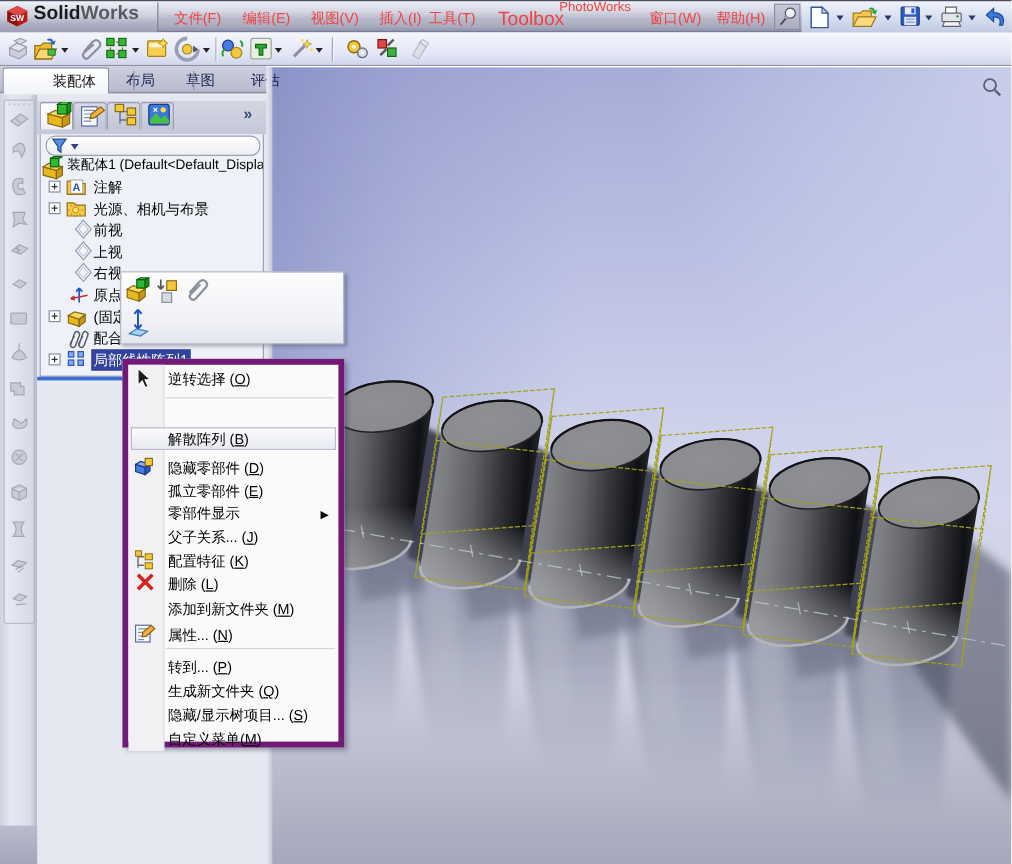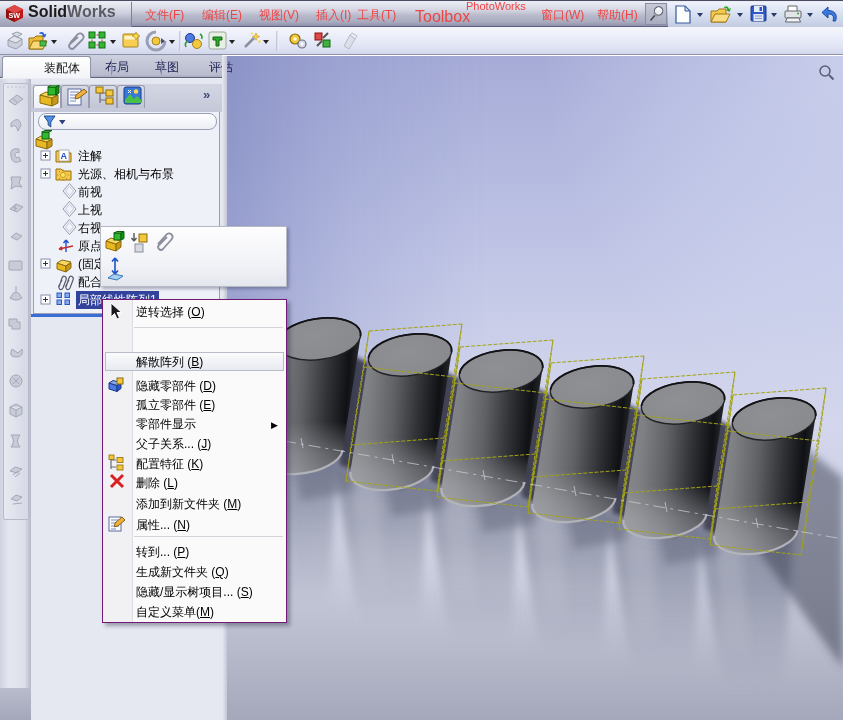--- a/index.html
+++ b/index.html
@@ -49,21 +49,21 @@
 #ptree{position:absolute;left:2px;top:33px;width:187px;height:202px;background:#eff1f8;border:1px solid #9aa0b8;border-top:none;box-sizing:border-box;overflow:hidden;}
 #filterrow{position:absolute;left:4px;top:1px;width:177px;height:15px;background:linear-gradient(180deg,#ffffff,#eceef5);border:1px solid #9aa0b8;border-radius:8px;}
 .trow{position:absolute;left:0;height:18px;line-height:18px;font-size:12px;color:#000;white-space:nowrap;}
 #bluebar{position:absolute;left:0;top:235px;width:191px;height:3px;background:#3b6cd4;}
 
 #ctxtb{left:100px;top:226px;width:187px;height:61px;
   background:linear-gradient(180deg,#fdfdfe 0%,#f0f1f6 70%,#e4e6ee 100%);
   border:1px solid #b6bac6;box-shadow:2px 2px 3px rgba(40,44,70,.35);box-sizing:border-box;}
 
 #ctxmenu{left:102px;top:299px;width:185px;height:324px;background:#fafafb;
-  border:1px solid #701a75;box-shadow:3px 3px 4px rgba(40,44,70,.4);box-sizing:border-box;}
+  border:5px solid #701a75;box-shadow:3px 3px 4px rgba(40,44,70,.4);box-sizing:border-box;}
 #iconcol{position:absolute;left:0;top:0;width:29px;height:322px;background:#f1f1f4;border-right:1px solid #dcdce2;}
 .mrow{position:absolute;left:33px;font-size:12px;color:#000;white-space:nowrap;}
 .msep{position:absolute;left:31px;right:3px;height:1px;background:#d4d4da;}
 #mhead{position:absolute;left:1px;right:1px;top:31px;height:18px;line-height:18px;
   background:linear-gradient(180deg,#f2f2f4,#dcdde2);border-bottom:1px solid #b8b8c0;
   font-weight:bold;color:#000;padding-left:6px;font-size:12px;}
 #mhover{position:absolute;left:2px;right:2px;top:52px;height:19px;
   background:linear-gradient(180deg,#fbfbfc,#e8eaf1);border:1px solid #b9bdc9;box-sizing:border-box;}
 #marrow{position:absolute;right:8px;color:#000;font-size:9px;}
 u{text-decoration:underline;}
@@ -490,20 +490,21 @@
       <g fill="#fff" stroke="#8890a8" stroke-width="1">
         <rect x="7" y="43" width="9" height="9"></rect>
           <rect x="7" y="61" width="9" height="9"></rect>
         <rect x="7" y="151" width="9" height="9"></rect>
           <rect x="7" y="187" width="9" height="9"></rect>
       </g>
       <g stroke="#333" stroke-width="1">
         <path d="M9 47.5 h5 M11.5 45 v5 M9 65.5 h5 M11.5 63 v5 M9 155.5 h5 M11.5 153 v5 M9 191.5 h5 M11.5 189 v5"></path>
       </g>
     </svg>
+    <div class="trow" style="top:17px;left:22px;font-size:11.4px">装配体1 (Default&lt;Default_Displa</div>
     <div class="trow" style="top:35px;left:44px">注解</div>
     <div class="trow" style="top:53px;left:44px">光源、相机与布景</div>
     <div class="trow" style="top:71px;left:44px">前视</div>
     <div class="trow" style="top:89px;left:44px">上视</div>
     <div class="trow" style="top:107px;left:44px">右视</div>
     <div class="trow" style="top:125px;left:44px">原点</div>
     <div class="trow" style="top:143px;left:44px">(固定</div>
     <div class="trow" style="top:161px;left:44px">配合</div>
     <div class="trow" style="top:179px;left:42px;background:#31439c;color:#fff;padding:0 2px">局部线性阵列1</div>
   </div>

